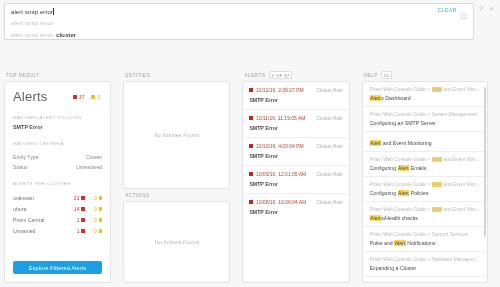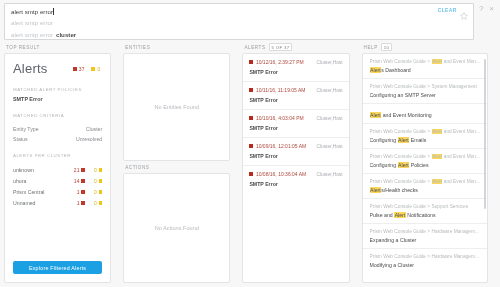--- a/index.html
+++ b/index.html
@@ -55,20 +55,21 @@
   .topright-btns { display: flex; align-items: center; padding: 2px 2px 0 5px; gap: 6px; }
   .tr-btn { color: #b9bbbe; font-size: 8px; line-height: 8px; cursor: default; }
 
   
   .columns {
     flex: 1;
     display: flex;
     padding: 0 12px 4px 4px;
     gap: 12px;
     min-height: 0;
+    margin-top: 28px;
   }
   .col { display: flex; flex-direction: column; min-height: 0; }
   .col-top { width: 124px; }
   .col-entities { width: 124px; }
   .col-alerts { width: 124px; }
   .col-help { flex: 1; }
 
   .col-head {
     display: flex; align-items: center; gap: 3px;
     height: 12px;

